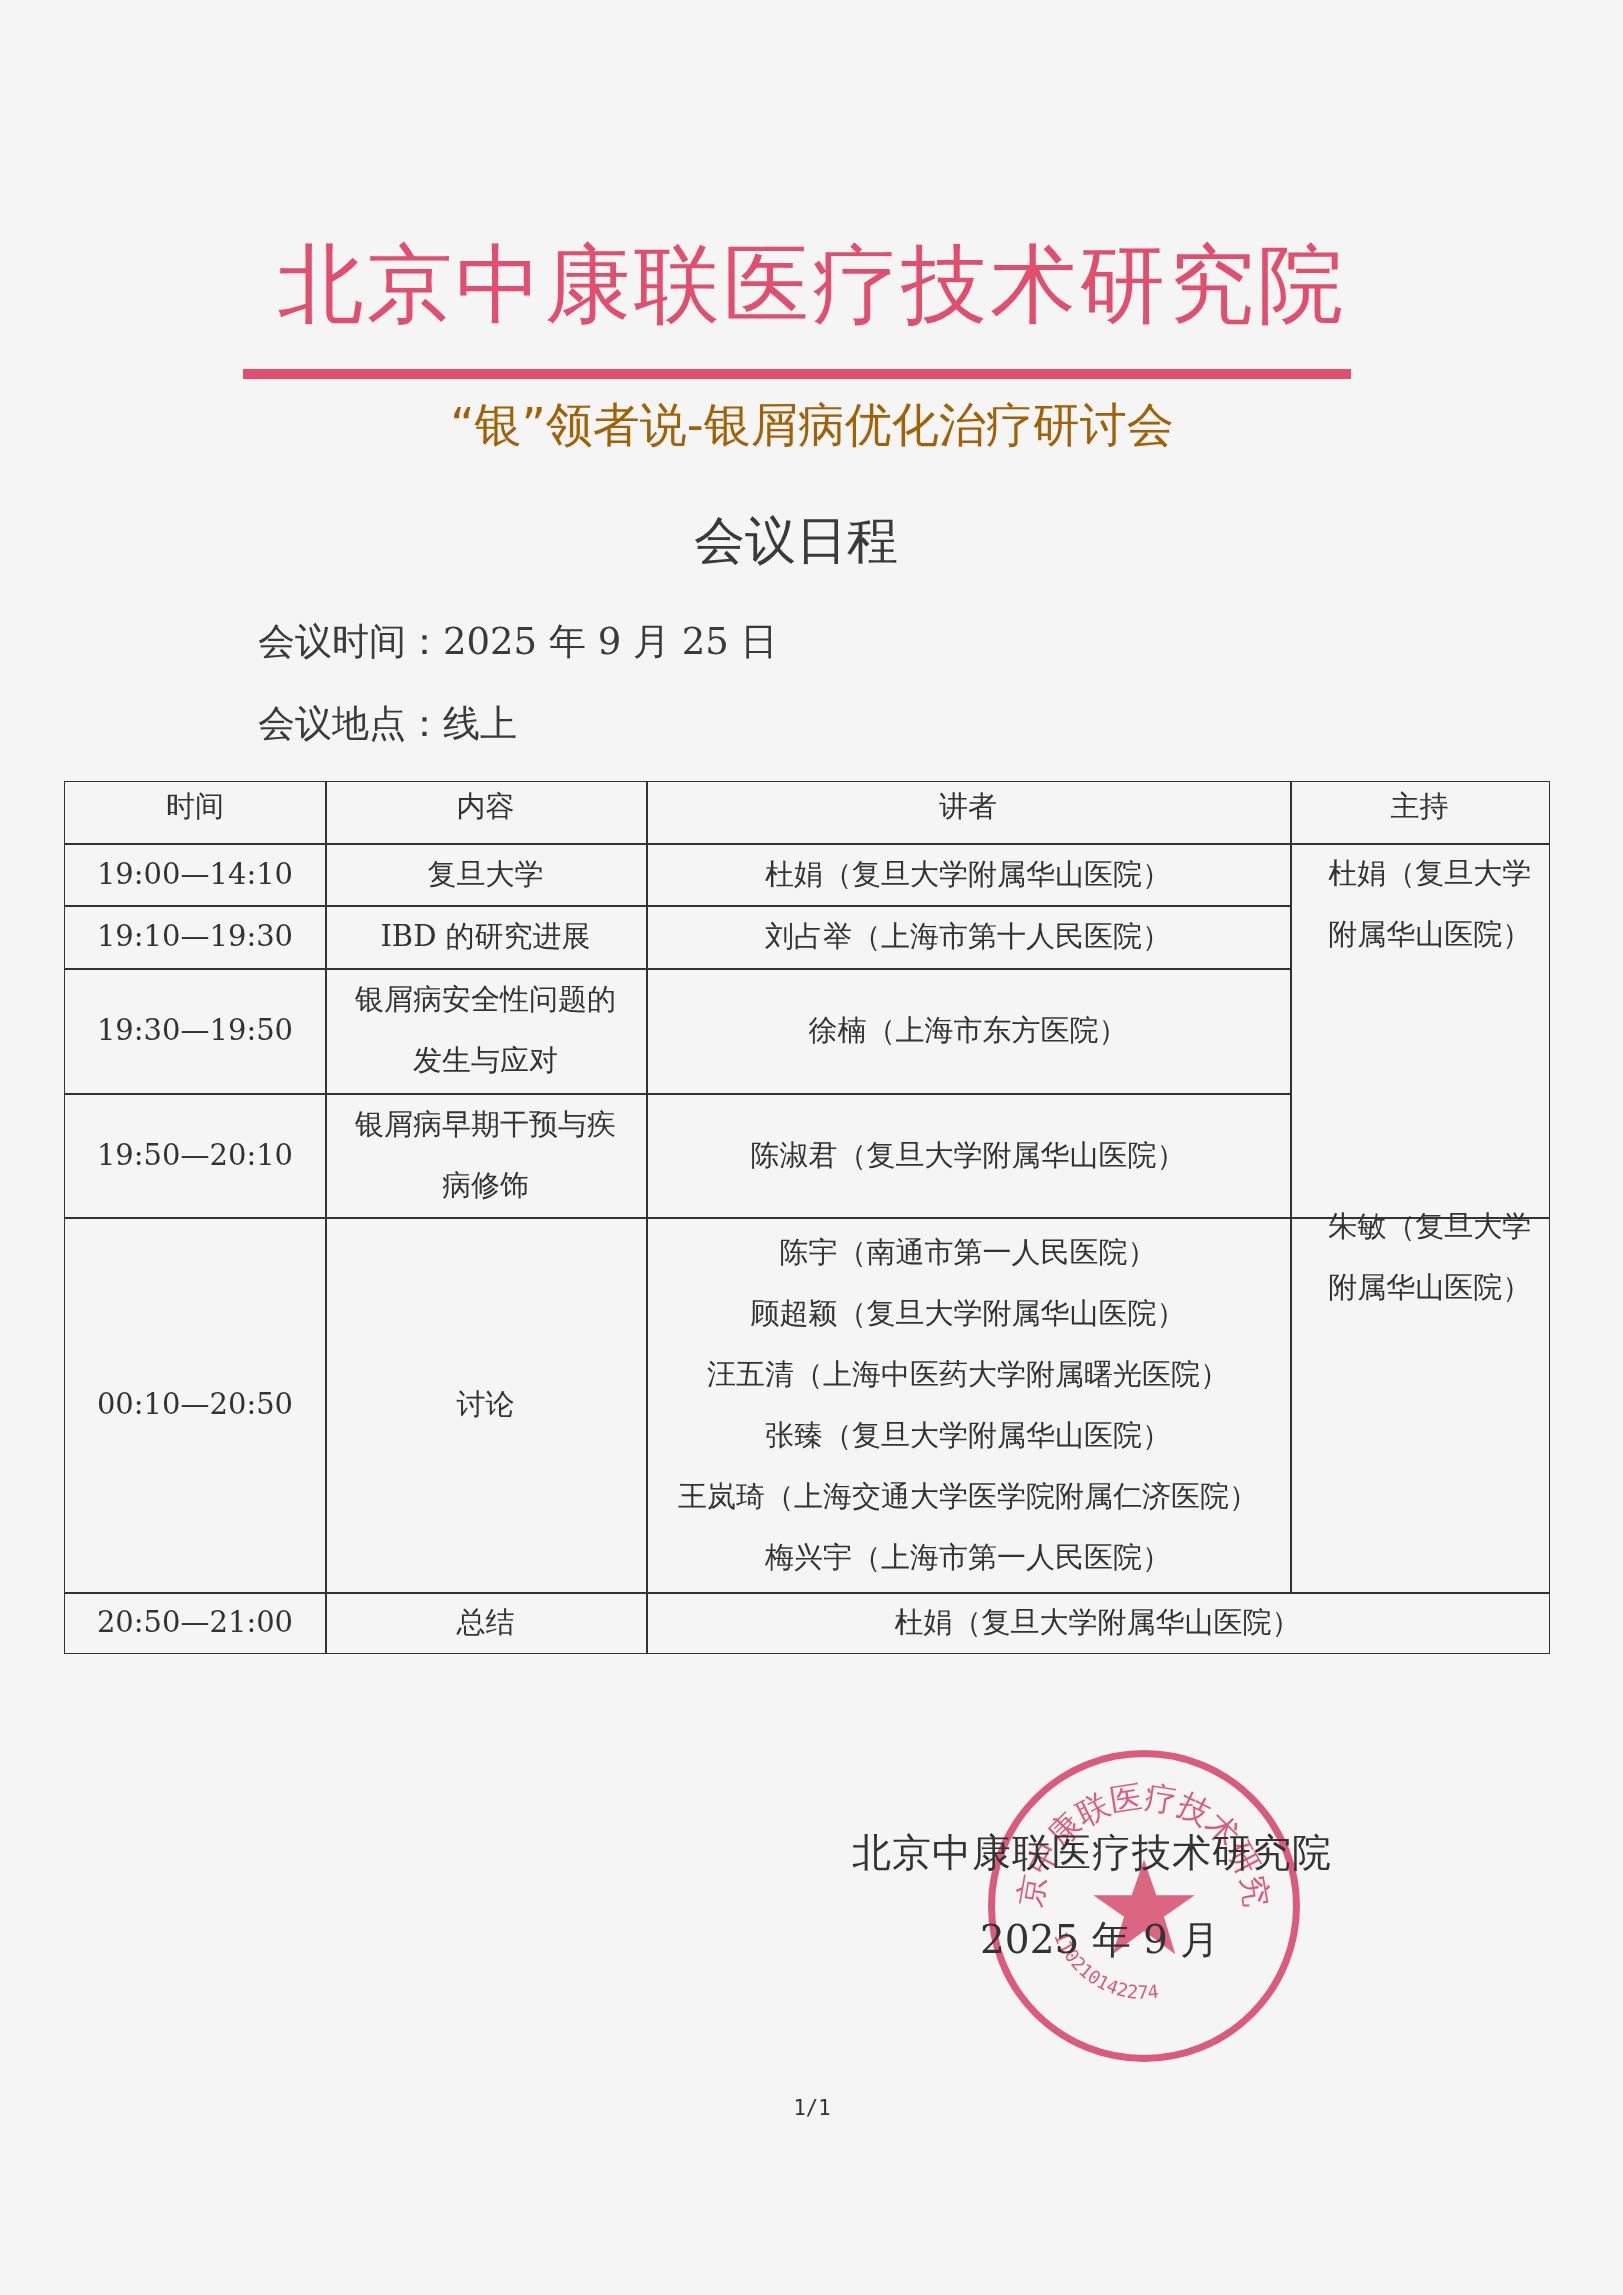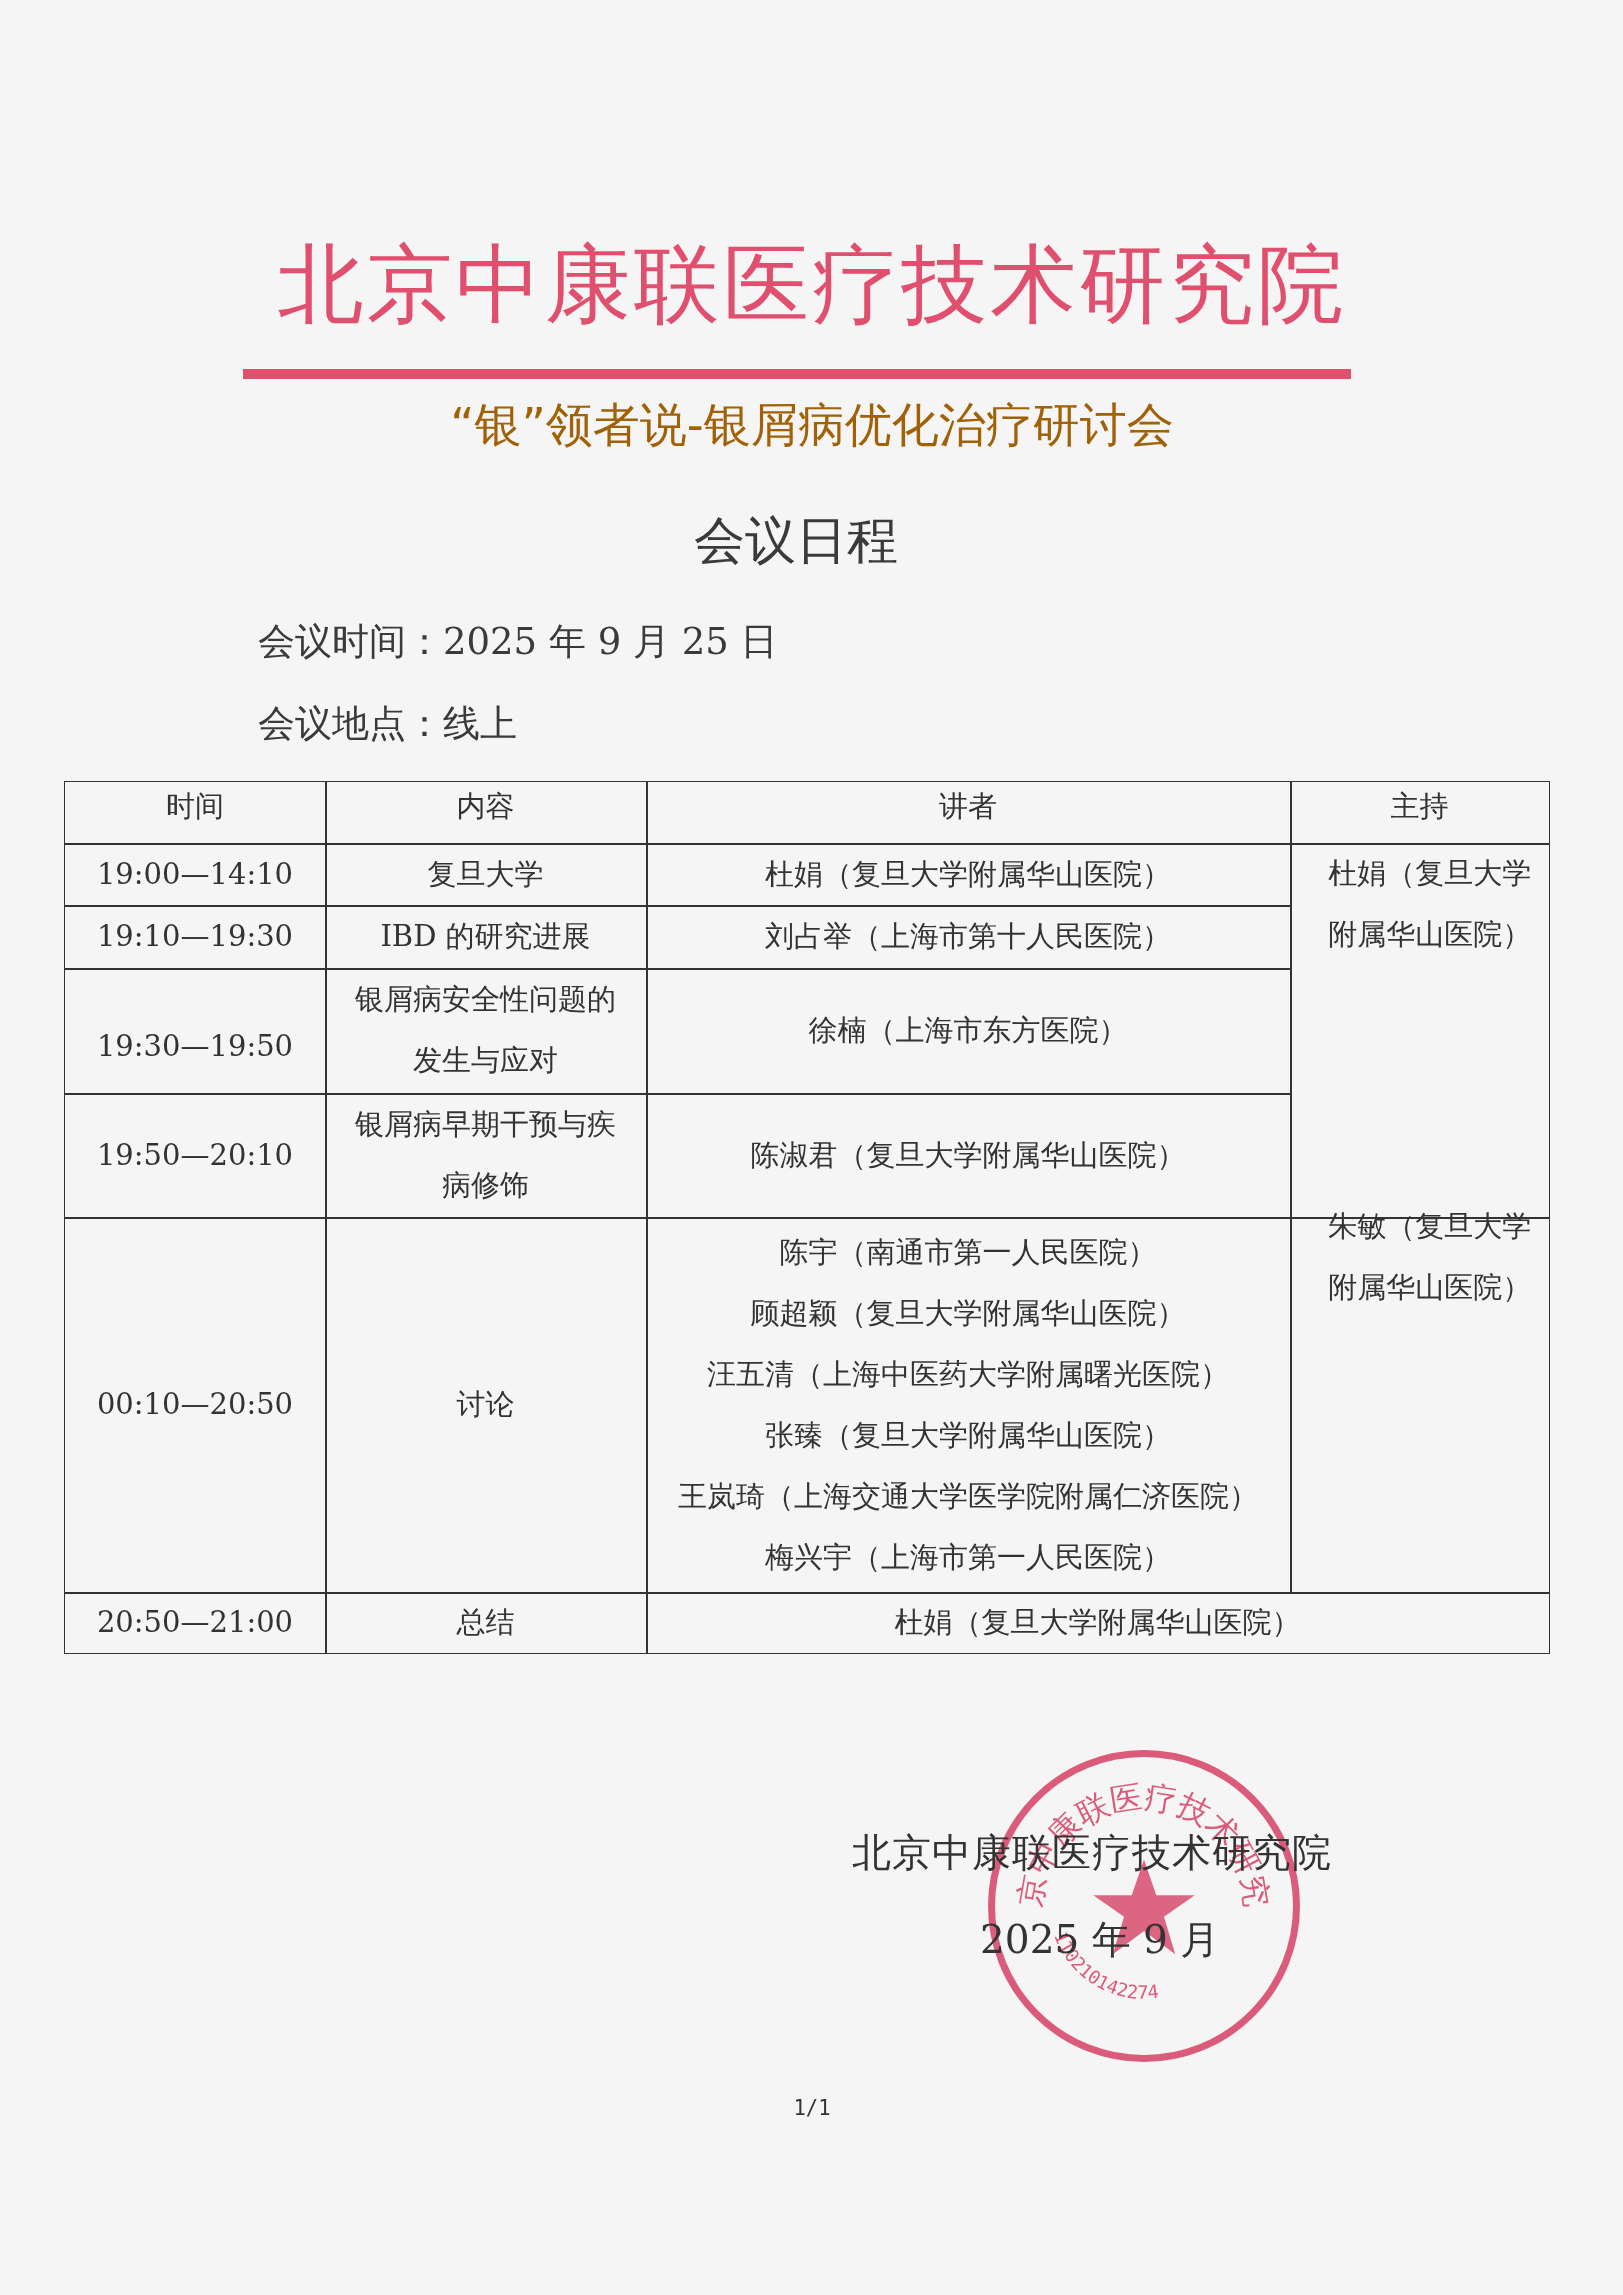--- a/index.html
+++ b/index.html
@@ -116,21 +116,21 @@
   <div class="cell head" style="left:1225px; top:0; width:259px; height:61px;">主持</div>
 
   <div class="cell" style="left:0; top:61px; width:260px; height:62px;">19:00—14:10</div>
   <div class="cell" style="left:260px; top:61px; width:321px; height:62px;">复旦大学</div>
   <div class="cell" style="left:581px; top:61px; width:644px; height:62px;">杜娟（复旦大学附属华山医院）</div>
 
   <div class="cell" style="left:0; top:123px; width:260px; height:63px;">19:10—19:30</div>
   <div class="cell" style="left:260px; top:123px; width:321px; height:63px;">IBD 的研究进展</div>
   <div class="cell" style="left:581px; top:123px; width:644px; height:63px;">刘占举（上海市第十人民医院）</div>
 
-  <div class="cell" style="left:0; top:186px; width:260px; height:124px;margin-top:16px;">19:30—19:50</div>
+  <div class="cell" style="left:0; top:186px; width:260px; height:124px;">19:30—19:50</div>
   <div class="cell stack" style="left:260px; top:186px; width:321px; height:124px;">
     <span>银屑病安全性问题的</span>
     <span>发生与应对</span>
   </div>
   <div class="cell" style="left:581px; top:186px; width:644px; height:124px;">徐楠（上海市东方医院）</div>
 
   <div class="cell" style="left:0; top:311px; width:260px; height:124px;">19:50—20:10</div>
   <div class="cell stack" style="left:260px; top:311px; width:321px; height:124px;">
     <span>银屑病早期干预与疾</span>
     <span>病修饰</span>

